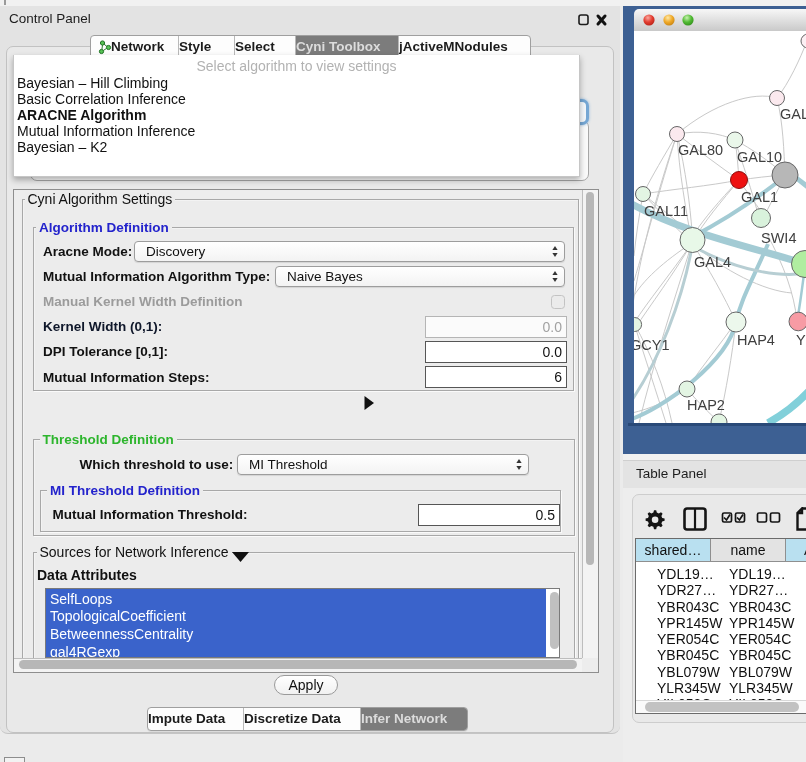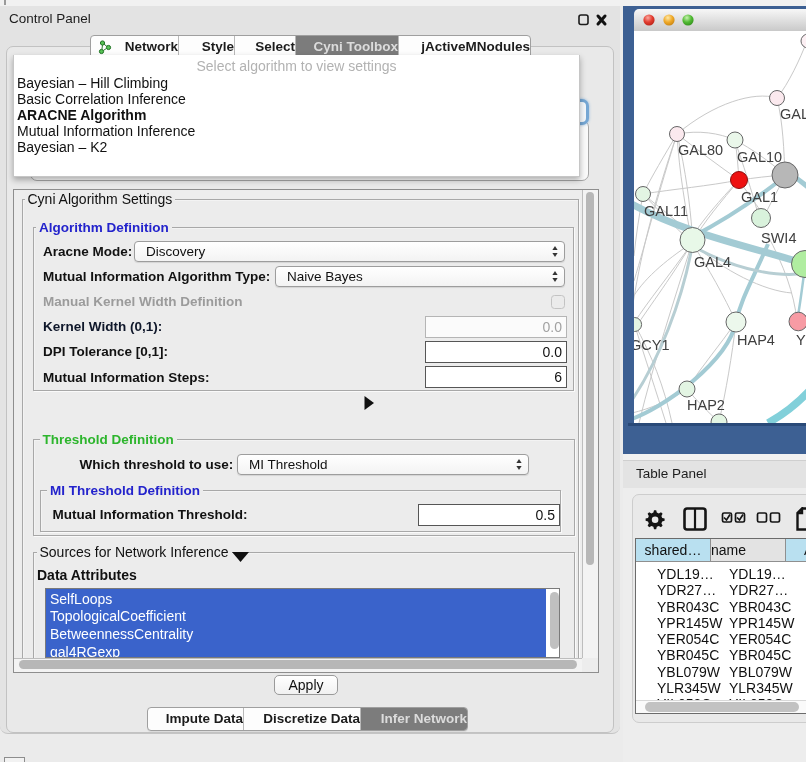--- a/index.html
+++ b/index.html
@@ -9,21 +9,21 @@
 .ttl{position:absolute;top:-8px;left:6px;padding:0 3px;line-height:15px;background:#ececec;font-weight:bold}
 .cb{position:absolute;border:1px solid #9d9d9d;border-radius:4px;background:linear-gradient(#ffffff,#f3f3f3);
 box-shadow:0 1px 1px rgba(0,0,0,0.1)}
 .cbt{position:absolute;left:11px;top:2px;font-size:13.5px;color:#111}
 .spin{position:absolute;right:6px;top:4px}
 .fld{position:absolute;background:#fff;border:1px solid #565656;text-align:right;font-size:14px;
 padding:0 4px 0 0;line-height:20px;height:20px}
 .seg{position:absolute;display:flex;height:22px;border:1px solid #9f9f9f;border-radius:4px;
 background:#fdfdfd;overflow:hidden;box-shadow:0 1px 0 rgba(0,0,0,0.06)}
 .seg div{line-height:22px;font-weight:bold;font-size:13.5px;color:#1c1c1c;border-left:1px solid #b9b9b9;
-text-align:right;box-sizing:border-box}
+text-align:left;box-sizing:border-box}
 .seg div:first-child{border-left:none}
 .seg .sel{background:#7c7c7c;color:#dcdcdc}
 .lbl{position:absolute;font-weight:bold;font-size:13.5px;line-height:16px}
 </style></head><body>
 
 <div class="abs" style="left:0;top:0;width:806px;height:6px;background:#f1f1f1"></div>
 <div class="abs" style="left:4px;top:0;width:2px;height:5px;background:#9a9a9a"></div>
 <div class="abs" style="left:0;top:6px;width:620px;height:727px;background:#e3e3e3;border-radius:0 0 8px 8px;border-bottom:1px solid #c4c4c4"></div>
 <div class="abs" style="left:9px;top:11px;font-size:13.5px;color:#1d1d1d">Control Panel</div>
 <svg class="abs" style="left:577px;top:13px" width="32" height="14" viewBox="0 0 32 14">
@@ -129,21 +129,21 @@
   <div style="text-align:center;color:#b2b2b2;font-size:14px;padding-top:3px">Select algorithm to view settings</div>
   <div style="padding-left:3px;font-size:14px;line-height:16px;padding-top:1px">
     <div>Bayesian – Hill Climbing</div>
     <div>Basic Correlation Inference</div>
     <div class="b">ARACNE Algorithm</div>
     <div>Mutual Information Inference</div>
     <div>Bayesian – K2</div>
   </div>
 </div>
 
-<div class="abs" style="left:274px;top:675px;width:62px;height:18px;background:linear-gradient(#ffffff,#f1f1f1);border:1px solid #9a9a9a;border-radius:5px;text-align:center;line-height:18px;font-size:14px">Apply</div>
+<div class="abs" style="left:274px;top:675px;width:62px;height:18px;background:linear-gradient(#ffffff,#f1f1f1);border:1px solid #9a9a9a;border-radius:10px;text-align:center;line-height:18px;font-size:14px">Apply</div>
 <div class="seg" style="left:147px;top:707px">
 <div style="width:95px">Impute Data</div>
 <div style="width:117px">Discretize Data</div>
 <div class="sel" style="width:107px">Infer Network</div>
 </div>
 <div class="abs" style="left:4px;top:757px;width:19px;height:5px;border:1.5px solid #8d8d8d;background:#f2f2f2"></div>
 
 <div class="abs" style="left:623px;top:6px;width:183px;height:448px;background:#3d6093"></div>
 <div class="abs" style="left:634px;top:9px;width:172px;height:22px;background:linear-gradient(#f7f7f7,#c9c9c9);border-bottom:1px solid #9a9a9a;border-radius:5px 0 0 0">
   <svg style="position:absolute;left:9px;top:4.5px" width="66" height="12" viewBox="0 0 66 12">
@@ -268,21 +268,21 @@
     <path d="M80 10.5 L82.5 13 L86 7.5" stroke-width="1.7"></path>
     <path d="M93 10.5 L95.5 13 L99 7.5" stroke-width="1.7"></path>
     <rect x="113.5" y="6" width="9" height="9" rx="1.5" stroke-width="1.7"></rect>
     <rect x="126.5" y="6" width="9" height="9" rx="1.5" stroke-width="1.7"></rect>
     <path d="M158 1.5 L166 1.5 L166 22.5 L153.5 22.5 L153.5 6 L158 1.5 L158 6 L153.5 6" stroke-width="2.4"></path>
   </g>
 </svg>
 
 <div class="abs" style="left:635px;top:538px;width:171px;height:174px;background:#fff;border:1px solid #6b6b6b;border-right:none;overflow:hidden;font-size:14px">
   <div class="abs" style="left:0;top:0;width:74px;height:22px;background:#b9e0f0;border-right:1px solid #8f8f8f;border-bottom:1px solid #8f8f8f;text-align:center;line-height:22px">shared…</div>
-  <div class="abs" style="left:75px;top:0;width:74px;height:22px;background:#e3e3e3;border-right:1px solid #8f8f8f;border-bottom:1px solid #8f8f8f;line-height:22px">name</div>
+  <div class="abs" style="left:75px;top:0;width:74px;height:22px;background:#e3e3e3;border-right:1px solid #8f8f8f;border-bottom:1px solid #8f8f8f;text-align:center;line-height:22px">name</div>
   <div class="abs" style="left:150px;top:0;width:21px;height:22px;background:#b9e0f0;border-bottom:1px solid #8f8f8f;line-height:22px;padding-left:18px">A</div>
   <div class="abs" style="left:16px;top:27px;width:171px;line-height:16.3px">
     <div><span style="padding-left:5px">YDL19…</span><span class="abs" style="left:77px">YDL19…</span><span class="abs" style="left:155px">13…</span></div>
     <div><span style="padding-left:5px">YDR27…</span><span class="abs" style="left:77px">YDR27…</span><span class="abs" style="left:155px">12…</span></div>
     <div><span style="padding-left:5px">YBR043C</span><span class="abs" style="left:77px">YBR043C</span></div>
     <div><span style="padding-left:5px">YPR145W</span><span class="abs" style="left:77px">YPR145W</span><span class="abs" style="left:155px">9.</span></div>
     <div><span style="padding-left:5px">YER054C</span><span class="abs" style="left:77px">YER054C</span><span class="abs" style="left:155px">8.</span></div>
     <div><span style="padding-left:5px">YBR045C</span><span class="abs" style="left:77px">YBR045C</span><span class="abs" style="left:155px">9.</span></div>
     <div><span style="padding-left:5px">YBL079W</span><span class="abs" style="left:77px">YBL079W</span></div>
     <div><span style="padding-left:5px">YLR345W</span><span class="abs" style="left:77px">YLR345W</span><span class="abs" style="left:155px">9.</span></div>

